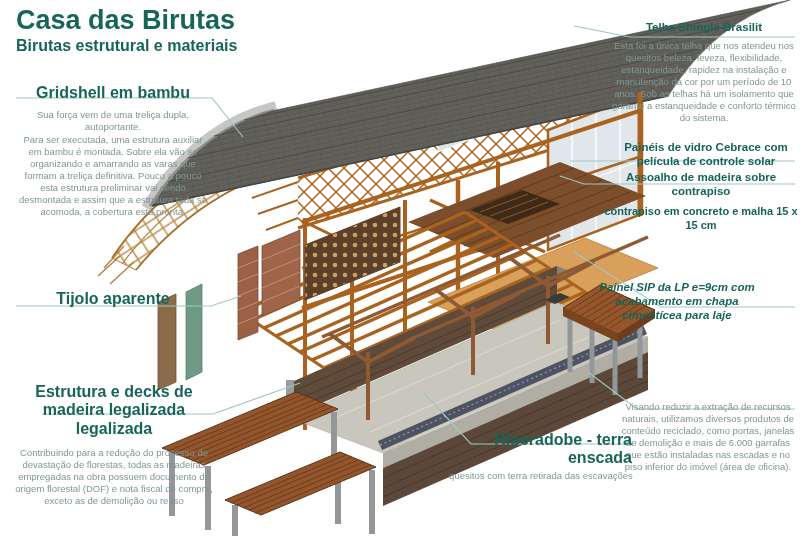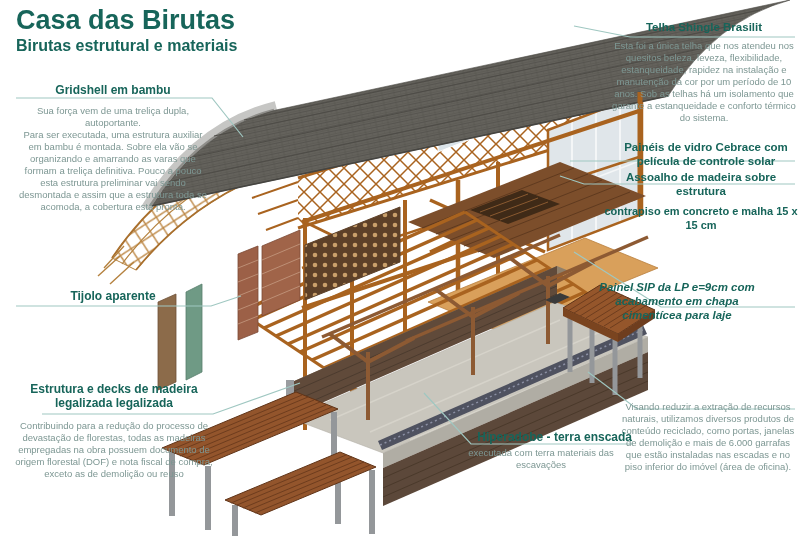--- a/index.html
+++ b/index.html
@@ -5,21 +5,21 @@
   html,body{margin:0;padding:0;background:#fff;}
   #canvas{position:relative;width:800px;height:536px;background:#fff;overflow:hidden;
           font-family:"Liberation Sans",sans-serif;}
   #illustration{position:absolute;left:0;top:0;width:800px;height:536px;}
   .txt{position:absolute;z-index:2;}
   #title-block{left:16px;top:6px;width:300px;}
   #main-title{font-size:27px;font-weight:bold;color:#17655a;line-height:1.1;}
   #sub-title{font-size:16px;font-weight:bold;color:#17655a;margin-top:1px;}
   .ann-h{font-weight:bold;color:#17655a;text-align:center;}
   .ann-b{color:#7d9793;text-align:center;}
-  .fs12{font-size:12px;line-height:1.15;}
+  .fs12{font-size:16px;line-height:1.15;}
   .fs115{font-size:11.5px;line-height:1.22;}
   .fs95{font-size:9.5px;line-height:1.27;}
   .pre{white-space:pre-line;}
   #ann-gridshell{left:12px;top:84px;width:202px;}
   #ann-gridshell .ann-b{margin:7px 4px 0 4px;}
   #ann-tijolo{left:12px;top:290px;width:202px;}
   #ann-tijolo .ann-b{margin-top:11px;}
   #ann-estrutura{left:12px;top:383px;width:204px;}
   #ann-estrutura .ann-b{margin-top:9px;}
   #ann-telha{left:610px;top:20px;width:188px;}
@@ -228,30 +228,30 @@
   <div class="txt" id="ann-telha">
     <div class="ann-h fs115">Telha Shingle Brasilit</div>
     <div class="ann-b fs95">Esta foi a única telha que nos atendeu nos quesitos beleza, leveza, flexibilidade, estanqueidade, rapidez na instalação e manutenção da cor por um período de 10 anos. Sob as telhas há um isolamento que garante a estanqueidade e conforto térmico do sistema.</div>
   </div>
 
   <div class="txt" id="ann-vidro">
     <div class="ann-h fs115">Painéis de vidro Cebrace com película de controle solar</div>
   </div>
 
   <div class="txt" id="ann-assoalho">
-    <div class="ann-h fs115">Assoalho de madeira sobre estrutura</div>
+    <div class="ann-h fs115">Assoalho de madeira sobre contrapiso</div>
     <div class="ann-sub">contrapiso em concreto e malha 15 x 15 cm</div>
   </div>
 
   <div class="txt" id="ann-sip">
     <div class="ann-h fs115">Painel SIP da LP e=9cm com acabamento em chapa cimentícea para laje</div>
   </div>
 
   <div class="txt" id="ann-piso">
     <div class="ann-b fs95">Visando reduzir a extração de recursos naturais, utilizamos diversos produtos de conteúdo reciclado, como portas, janelas de demolição e mais de 6.000 garrafas que estão instaladas nas escadas e no piso inferior do imóvel (área de oficina).</div>
   </div>
 
   <div class="txt" id="ann-hiper">
     <div class="ann-h fs12">Hiperadobe - terra enscada</div>
-    <div class="ann-b fs95">executada com terra materiais das escavações</div>
+    <div class="ann-b fs95">quesitos com terra retirada das escavações</div>
   </div>
 
 </div>
 
 </body></html>

